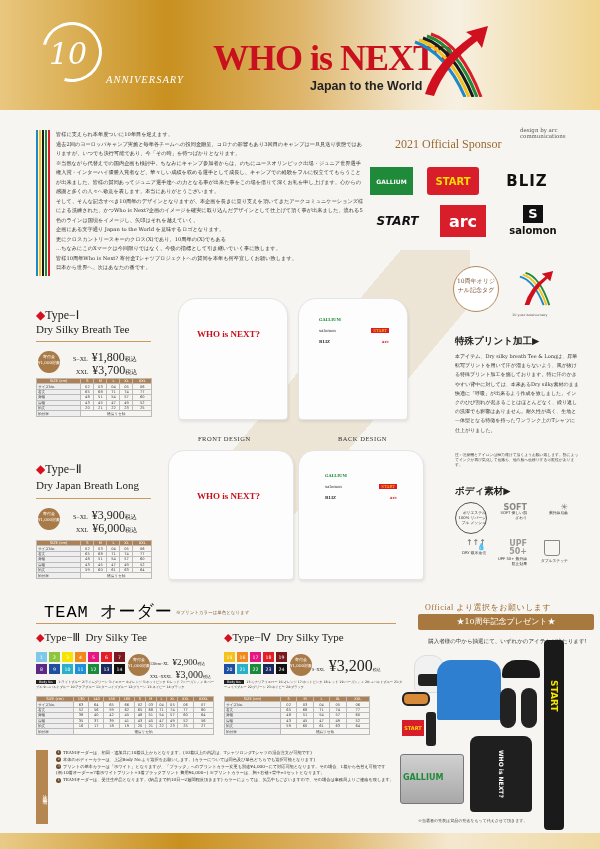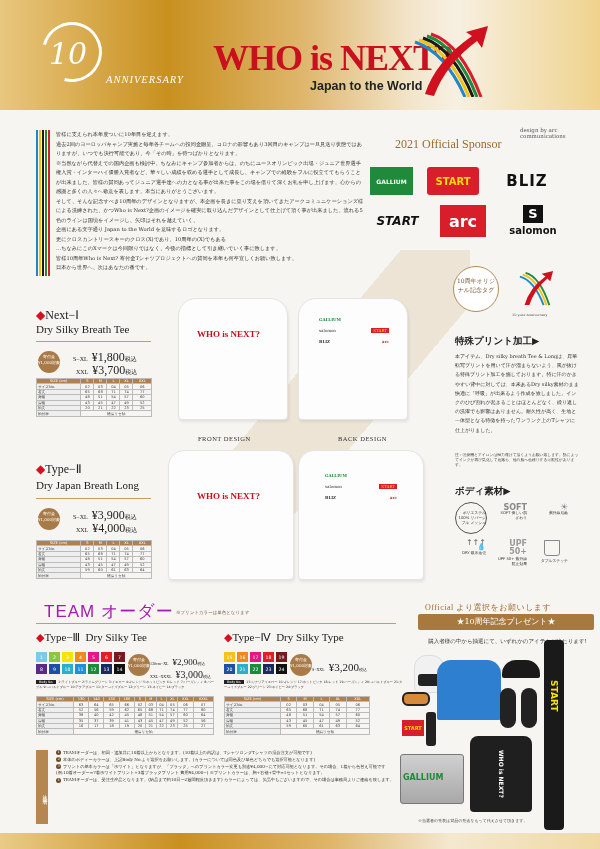--- a/index.html
+++ b/index.html
@@ -32,21 +32,21 @@
 table.sz td,table.sz th{border:0.5px solid #bbb;text-align:center;height:5.4px;padding:0}
 table.sz th{background:#b08050;color:#fff;font-weight:normal}
 table.sz td:first-child{background:#eee;text-align:left;padding-left:1px}
 .shirt{position:absolute;background:#fdfdfd;border:1px solid #e4e4e4;box-shadow:1px 2px 3px rgba(0,0,0,.08)}
 .design-label{position:absolute;font-size:6.5px;color:#333;letter-spacing:.5px;font-family:"Liberation Serif",serif}
 .special-title{position:absolute;left:455px;top:335px;font-size:9.5px;font-weight:bold;color:#222}
 .special-text{position:absolute;left:455px;top:352px;width:125px;font-size:5px;line-height:9.2px;color:#333}
 .special-note{position:absolute;left:455px;top:452px;width:125px;font-size:3.8px;line-height:5.2px;color:#444}
 .body-title{position:absolute;left:455px;top:485px;font-size:9.5px;font-weight:bold;color:#222}
 .feat{position:absolute;font-size:3.8px;text-align:right;color:#333;font-family:"DejaVu Sans",sans-serif;line-height:5px}
-.team-title{position:absolute;left:44px;top:600px;font-size:17px;color:#a21caf;font-family:Liberation Sans, sans-serif;letter-spacing:1px}
+.team-title{position:absolute;left:44px;top:600px;font-size:17px;color:#000000;font-family:Liberation Mono, monospace;letter-spacing:1px}
 .team-note{position:absolute;left:176px;top:610px;font-size:4.5px;color:#7a5a3a}
 .swatches{position:absolute;display:grid;grid-template-columns:repeat(7,11px);gap:2px}
 .swatches span{height:10px;color:#fff;font-size:4.6px;display:flex;align-items:center;justify-content:center;font-family:"DejaVu Sans",sans-serif}
 .body-no{position:absolute;font-size:3.2px;line-height:5px;color:#333;font-family:"DejaVu Sans",sans-serif}
 .body-no .lbl{background:#222;color:#fff;padding:0 3px;margin-right:2px}
 .notes-side{position:absolute;left:36px;top:750px;width:12px;height:74px;background:#b58650;color:#fff;font-size:5px;writing-mode:vertical-rl;text-align:center;padding-top:14px;letter-spacing:2px}
 .notes{position:absolute;left:56px;top:750px;width:340px;font-size:4.2px;line-height:6.8px;color:#333}
 .notes .n{display:inline-block;width:5px;height:5px;border-radius:50%;background:#6a4a2a;color:#fff;font-size:3.5px;text-align:center;line-height:5px;margin-right:2px;vertical-align:middle}
 .footer{position:absolute;left:0;top:833px;width:600px;height:16px;background:linear-gradient(90deg,#e9cb88 0%,#c8901f 30%,#deb56a 55%,#f4e8cf 75%,#efd9a3 100%)}
 .present-title{position:absolute;left:425px;top:602px;font-size:8px;color:#9b6a31;font-family:"Liberation Serif",serif;letter-spacing:.5px}
@@ -109,21 +109,21 @@
 
 <div class="tag-circle">10周年オリジナル記念タグ</div>
 <svg style="position:absolute;left:517px;top:268px;width:38px;height:40px" viewBox="0 0 40 40">
   <path d="M3 8 Q18 12 28 38" stroke="#1e88c8" stroke-width="2" fill="none"></path>
   <path d="M6 6 Q21 10 31 38" stroke="#f2c21b" stroke-width="2" fill="none"></path>
   <path d="M9 4 Q24 8 34 38" stroke="#1f8a3a" stroke-width="2" fill="none"></path>
   <path d="M8 38 Q13 20 30 8 L26 5 L38 2 L35 13 L32 10 Q18 22 13 38 Z" fill="#d0101e"></path>
 </svg>
 <div style="position:absolute;left:512px;top:313px;font-size:3.5px;color:#555">10 year anniversary</div>
 
-<div class="type-head" style="left:36px;top:308px;font-size:12px;"><span class="dia">◆</span><span>Next−Ⅰ</span></div>
+<div class="type-head" style="left:36px;top:308px;font-size:12px;"><span class="dia">◆</span><span>Type−Ⅰ</span></div>
 <div class="type-head" style="left:36px;top:323px;font-size:11px;">Dry Silky Breath Tee</div>
 <div class="gold-rule" style="left:36px;top:341px;width:115px"></div>
 <div class="don-badge" style="left:38px;top:351px">寄付金¥1,000対象</div>
 <div class="price" style="left:73px;top:347px"><small>S−XL</small> <b>¥1,800</b><small>税込</small></div>
 <div class="price" style="left:76px;top:360px"><small>XXL</small> <b>¥3,700</b><small>税込</small></div>
 <table class="sz" style="left:36px;top:378px;width:116px">
   <tbody>
       <tr>
         <th>SIZE (cm)</th>
         <th>S</th>
@@ -196,21 +196,21 @@
   </div>
 </div>
 <div class="design-label" style="left:198px;top:435px">FRONT DESIGN</div>
 <div class="design-label" style="left:338px;top:435px">BACK DESIGN</div>
 
 <div class="type-head" style="left:36px;top:462px;font-size:12px;"><span class="dia">◆</span><span>Type−Ⅱ</span></div>
 <div class="type-head" style="left:36px;top:479px;font-size:11px;">Dry Japan Breath Long</div>
 <div class="gold-rule" style="left:36px;top:498px;width:115px"></div>
 <div class="don-badge" style="left:38px;top:508px">寄付金¥1,000対象</div>
 <div class="price" style="left:73px;top:505px"><small>S−XL</small> <b>¥3,900</b><small>税込</small></div>
-<div class="price" style="left:76px;top:518px"><small>XXL</small> <b>¥4,000</b><small>税込</small></div>
+<div class="price" style="left:76px;top:518px"><small>XXL</small> <b>¥6,000</b><small>税込</small></div>
 <table class="sz" style="left:36px;top:540px;width:116px">
   <tbody>
       <tr>
         <th>SIZE (cm)</th>
         <th>S</th>
         <th>M</th>
         <th>L</th>
         <th>XL</th>
         <th>XXL</th>
       </tr>
@@ -409,21 +409,21 @@
   <span style="background:#e6177e">17</span>
   <span style="background:#e21f26">18</span>
   <span style="background:#7a1a1f">19</span>
   <span style="background:#1f4fa0">20</span>
   <span style="background:#28b1c9">21</span>
   <span style="background:#1a8a3c">22</span>
   <span style="background:#1b2a5e">23</span>
   <span style="background:#111">24</span>
 </div>
 <div class="don-badge" style="left:290px;top:654px">寄付金¥1,000対象</div>
-<div class="price" style="left:312px;top:657px"><small style="font-size:4px">S−XXL</small> <b style="font-size:11px">¥3,200</b><small style="font-size:4px">税込</small></div>
+<div class="price" style="left:312px;top:657px"><small style="font-size:4px">S−XXL</small> <b style="font-size:16px">¥3,200</b><small style="font-size:4px">税込</small></div>
 <div class="body-no" style="left:224px;top:680px;width:180px"><span class="lbl">Body No.</span><span>15:カナリアイエロー 16:オレンジ 17:ホットピンク 18:レッド 19:バーガンディ 20:コバルトブルー 21:ターコイズブルー 22:グリーン 23:ネイビー 24:ブラック</span></div>
 <table class="sz" style="left:224px;top:696px;width:146px">
   <tbody>
       <tr>
         <th>SIZE (cm)</th>
         <th>S</th>
         <th>M</th>
         <th>L</th>
         <th>XL</th>
         <th>XXL</th>

